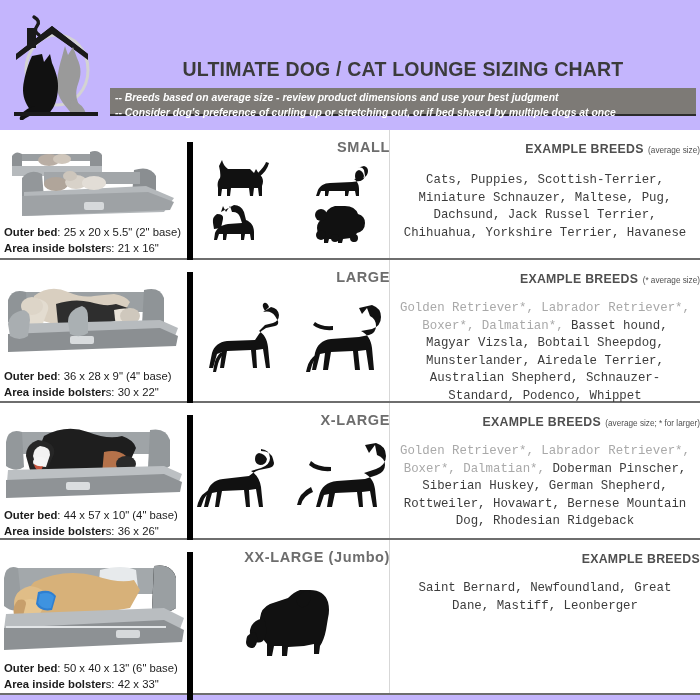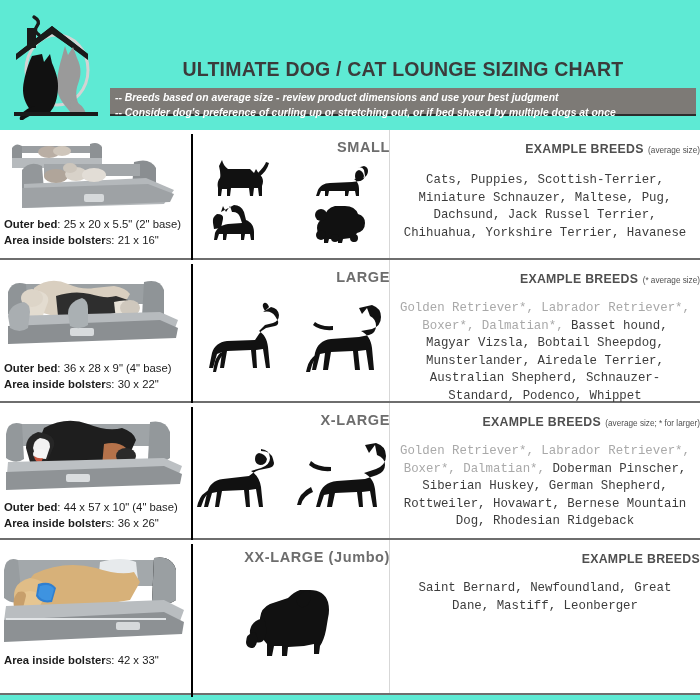--- a/index.html
+++ b/index.html
@@ -8,21 +8,21 @@
     background: #ffffff;
   }
   body {
     font-family: "Liberation Sans", sans-serif;
     -webkit-font-smoothing: antialiased;
   }
   #chart-page {
     position: relative;
     width: 700px;
     height: 700px;
-    background: #5eead4;
+    background: #c4b5fd;
     overflow: hidden;
   }
 
   
   .header {
     position: relative;
     height: 130px;
     width: 700px;
   }
   .logo-box {
@@ -85,24 +85,24 @@
     width: 700px;
     border-bottom: 2px solid #6e6e6e;
     box-sizing: border-box;
     background: #ffffff;
   }
   .row:last-child { border-bottom: 2px solid #6e6e6e; }
 
   .col-bed {
     position: absolute;
     left: 0;
-    top: 4px;
+    top: 12px;
     width: 193px;
     height: 100%;
-    border-right: 2px solid #000000;
+    border-right: 6px solid #000000;
     box-sizing: border-box;
   }
   .col-size {
     position: absolute;
     left: 190px;
     top: 0;
     width: 200px;
     height: 100%;
     border-right: 1px solid #d7d7d7;
     box-sizing: border-box;
@@ -476,20 +476,21 @@
             <path d="M34 36 q12 -4 18 4 l-4 14 q-12 2 -16 -6 z" fill="#2f7fd0"></path>
             <path d="M36 38 q10 -3 14 3 l-3 11 q-9 2 -13 -5 z" fill="#3e93e0"></path>
 
             <path d="M2 58 l158 -6 l20 10 l-8 22 l-174 4 z" fill="#b9bdc0"></path>
             <path d="M0 72 l160 -8 l20 10 l-2 12 l-178 8 z" fill="#8d9194"></path>
             <rect x="2" y="70" width="160" height="2" fill="#e2e5e7"></rect>
             <rect x="112" y="74" width="24" height="8" rx="2" fill="#d6d9db"></rect>
           </svg>
         </div>
         <div class="bed-dims" style="top:108px">
+          <div class="dim-line"><b>Outer bed</b><span>: 50 x 40 x 13" (6" base)</span></div>
           <div class="dim-line"><b>Area inside bolster</b><span>s: 42 x 33"</span></div>
         </div>
       </div>
 
       <div class="col-size">
         <div class="size-label">XX-LARGE (Jumbo)</div>
         <div class="silhouettes" style="top:44px">
           <div class="sil">
             <svg width="104" height="76" viewBox="0 0 104 76">
               <path fill="#111" d="M72 6 q14 0 18 12 q2 8 0 16 l-2 12 q-2 10 -6 16 l-1 8 l-5 0 l0 -10 l-10 2 l-16 1 l-1 9 l-5 0 l0 -10 l-8 0 l-2 10 l-5 0 l0 -12 q-6 -6 -7 -16 l0 -10 q1 -10 10 -14 l18 -6 q6 -6 12 -8 z"></path>

